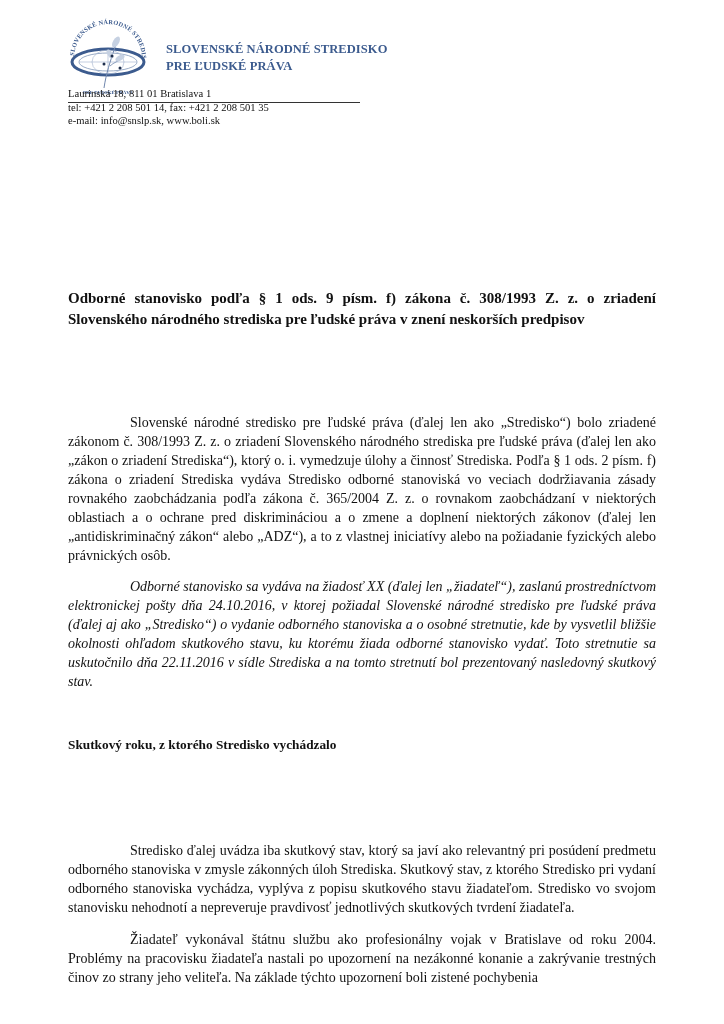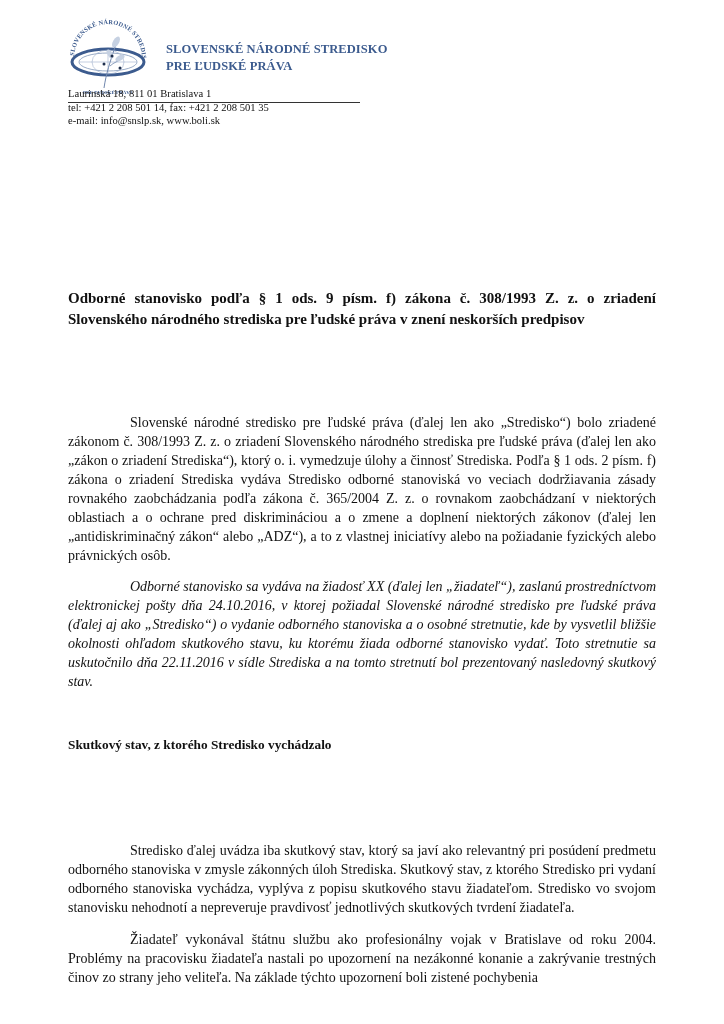--- a/index.html
+++ b/index.html
@@ -74,17 +74,17 @@
   <div>tel: +421 2 208 501 14, fax: +421 2 208 501 35</div>
   <div>e-mail: info@snslp.sk, www.boli.sk</div>
 </div>
 
 <div class="title">Odborné stanovisko podľa § 1 ods. 9 písm. f) zákona č. 308/1993 Z. z. o zriadení Slovenského národného strediska pre ľudské práva v znení neskorších predpisov</div>
 
 <p class="para" id="p1"><span class="indent"></span><span>Slovenské národné stredisko pre ľudské práva (ďalej len ako „Stredisko“) bolo zriadené zákonom č. 308/1993 Z. z. o zriadení Slovenského národného strediska pre ľudské práva (ďalej len ako „zákon o zriadení Strediska“), ktorý o. i. vymedzuje úlohy a činnosť Strediska. Podľa § 1 ods. 2 písm. f) zákona o zriadení Strediska vydáva Stredisko odborné stanoviská vo veciach dodržiavania zásady rovnakého zaobchádzania podľa zákona č. 365/2004 Z. z. o rovnakom zaobchádzaní v niektorých oblastiach a o ochrane pred diskrimináciou a o zmene a doplnení niektorých zákonov (ďalej len „antidiskriminačný zákon“ alebo „ADZ“), a to z vlastnej iniciatívy alebo na požiadanie fyzických alebo právnických osôb.</span></p>
 
 <p class="para" id="p2"><span class="indent"></span><span>Odborné stanovisko sa vydáva na žiadosť XX (ďalej len „žiadateľ“), zaslanú prostredníctvom elektronickej pošty dňa 24.10.2016, v ktorej požiadal Slovenské národné stredisko pre ľudské práva (ďalej aj ako „Stredisko“) o vydanie odborného stanoviska a o osobné stretnutie, kde by vysvetlil bližšie okolnosti ohľadom skutkového stavu, ku ktorému žiada odborné stanovisko vydať. Toto stretnutie sa uskutočnilo dňa 22.11.2016 v sídle Strediska a na tomto stretnutí bol prezentovaný nasledovný skutkový stav.</span></p>
 
-<div class="section-heading">Skutkový stav, z ktorého Stredisko vychádzalo</div>
+<div class="section-heading">Skutkový roku, z ktorého Stredisko vychádzalo</div>
 
 <p class="para" id="p3"><span class="indent"></span><span>Stredisko ďalej uvádza iba skutkový stav, ktorý sa javí ako relevantný pri posúdení predmetu odborného stanoviska v zmysle zákonných úloh Strediska. Skutkový stav, z ktorého Stredisko pri vydaní odborného stanoviska vychádza, vyplýva z popisu skutkového stavu žiadateľom. Stredisko vo svojom stanovisku nehodnotí a nepreveruje pravdivosť jednotlivých skutkových tvrdení žiadateľa.</span></p>
 
 <p class="para" id="p4"><span class="indent"></span><span>Žiadateľ vykonával štátnu službu ako profesionálny vojak v Bratislave od roku 2004. Problémy na pracovisku žiadateľa nastali po upozornení na nezákonné konanie a zakrývanie trestných činov zo strany jeho veliteľa. Na základe týchto upozornení boli zistené pochybenia</span></p>
 
 </body></html>

